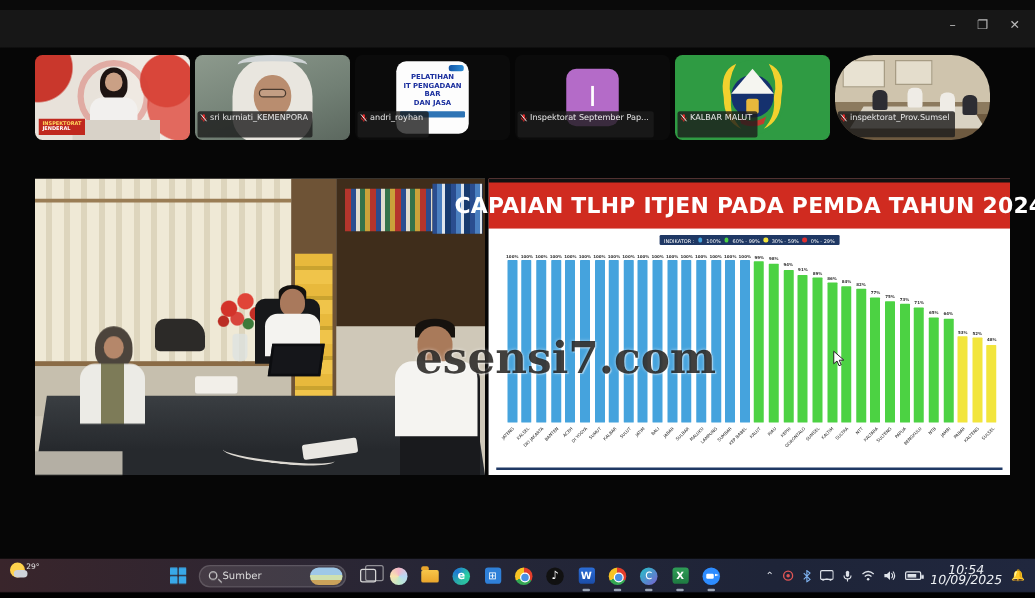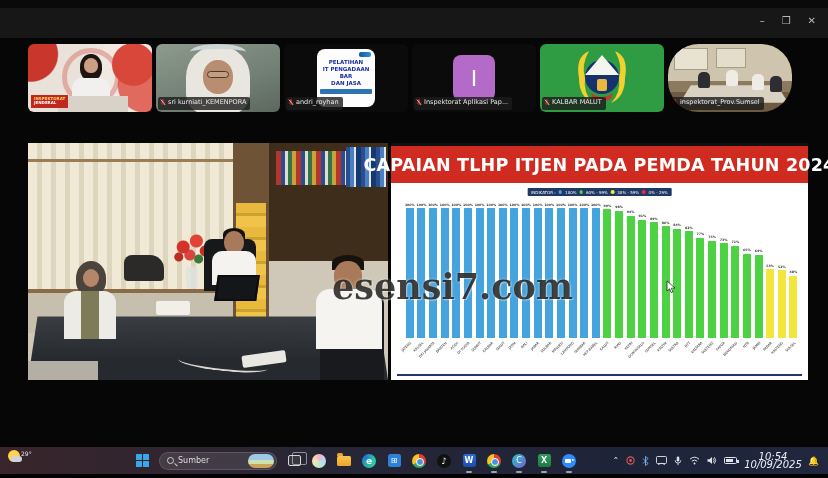--- a/index.html
+++ b/index.html
@@ -7,21 +7,21 @@
   #screen{position:relative;width:828px;height:478px;background:#060606;overflow:hidden;}
 
   
   .titlebar{position:absolute;left:0;top:0;width:828px;height:38px;background:linear-gradient(#0a0a0a 22%,#171717 22%);}
   .win-controls{position:absolute;right:12px;top:16px;display:flex;gap:17px;color:#b9b9b9;font-size:10px;}
   .win-controls span{cursor:default;line-height:10px;}
 
   
   .strip{position:absolute;left:28px;top:44px;display:flex;gap:4px;}
   .tile{position:relative;width:124px;height:68px;background:#0d0d0d;border-radius:6px;overflow:hidden;}
-  .name-tag{position:absolute;left:2px;bottom:2px;display:flex;align-items:center;gap:2px;background:rgba(28,28,28,.8);color:#e8e8e8;font-size:6.5px;padding:1px 4px 4px 2px;border-radius:2px;white-space:nowrap;max-width:118px;overflow:hidden;}
+  .name-tag{position:absolute;left:2px;bottom:2px;display:flex;align-items:center;gap:2px;background:rgba(28,28,28,.8);color:#e8e8e8;font-size:6.5px;padding:1px 4px 12px 2px;border-radius:2px;white-space:nowrap;max-width:118px;overflow:hidden;}
   .mic-off{width:6px;height:7px;flex:0 0 auto;}
 
   
   .t1{background:radial-gradient(circle at 85% 30%,#d9463a 0 18%,transparent 19%),radial-gradient(circle at 95% 60%,#e2695e 0 22%,transparent 23%),radial-gradient(circle at 2% 15%,#c9372c 0 20%,transparent 21%),linear-gradient(100deg,#e8e2da 40%,#efe9e2 60%);}
   .t1 .ring{position:absolute;left:34px;top:4px;width:58px;height:58px;border:5px solid rgba(210,70,60,.35);border-radius:50%;}
   .t1 .hair{position:absolute;left:52px;top:10px;width:22px;height:26px;background:#1e1412;border-radius:48% 48% 40% 40%;}
   .t1 .face{position:absolute;left:56px;top:14px;width:14px;height:15px;background:#caa085;border-radius:50% 50% 45% 45%;}
   .t1 .body{position:absolute;left:44px;top:34px;width:38px;height:22px;background:#f2f0ee;border-radius:10px 10px 0 0;}
   .t1 .desk{position:absolute;left:30px;top:52px;width:70px;height:16px;background:#d8d2c8;}
   .t1 .logo{position:absolute;left:3px;bottom:4px;background:#c0281e;color:#ffd65e;font-size:4px;font-weight:bold;line-height:4.6px;padding:2px 3px;text-align:left;}
@@ -214,21 +214,21 @@
       <div class="sq">
           <span>I</span>
         </div>
       <div class="name-tag">
         <svg class="mic-off" viewBox="0 0 8 10">
             <rect x="2.6" y="0.5" width="2.8" height="5" rx="1.4" fill="#e02828"></rect>
             <path d="M1.2 4.5a2.8 2.8 0 0 0 5.6 0" stroke="#e02828" stroke-width="1" fill="none"></path>
             <line x1="4" y1="7.3" x2="4" y2="9" stroke="#e02828" stroke-width="1"></line>
             <line x1="0.8" y1="0.8" x2="7.2" y2="8.6" stroke="#fff" stroke-width="1"></line>
           </svg>
-        <span>Inspektorat Aplikasi Pap...</span>
+        <span>Inspektorat September Pap...</span>
       </div>
     </div>
 
     <div class="tile t5">
       <svg width="70" height="66" viewBox="0 0 70 66">
         <ellipse cx="35" cy="33" rx="26" ry="30" fill="#2f9b43"></ellipse>
         <path d="M12 33 Q8 12 22 6 Q14 20 18 33 Q16 48 26 58 Q12 52 12 33Z" fill="#f2d12e"></path>
         <path d="M58 33 Q62 12 48 6 Q56 20 52 33 Q54 48 44 58 Q58 52 58 33Z" fill="#f2d12e"></path>
         <circle cx="35" cy="32" r="17" fill="#15316e"></circle>
         <path d="M18 30 L35 10 L52 30 Z" fill="#f5f5f0"></path>

